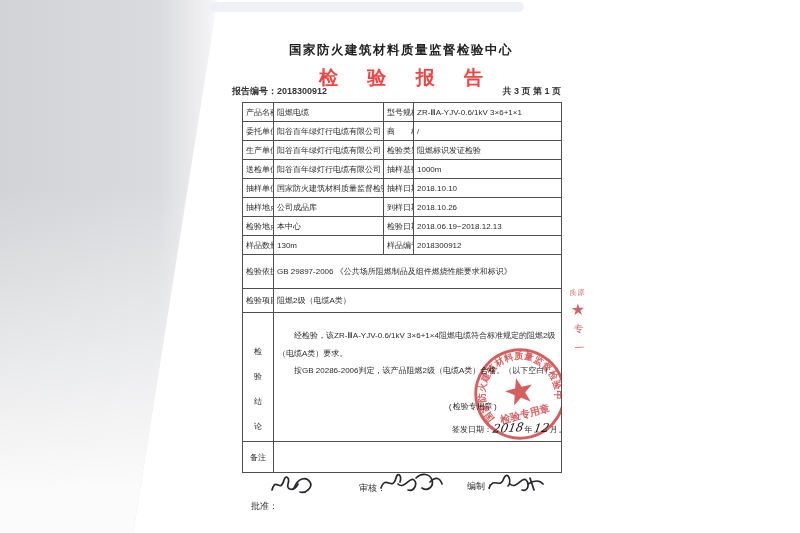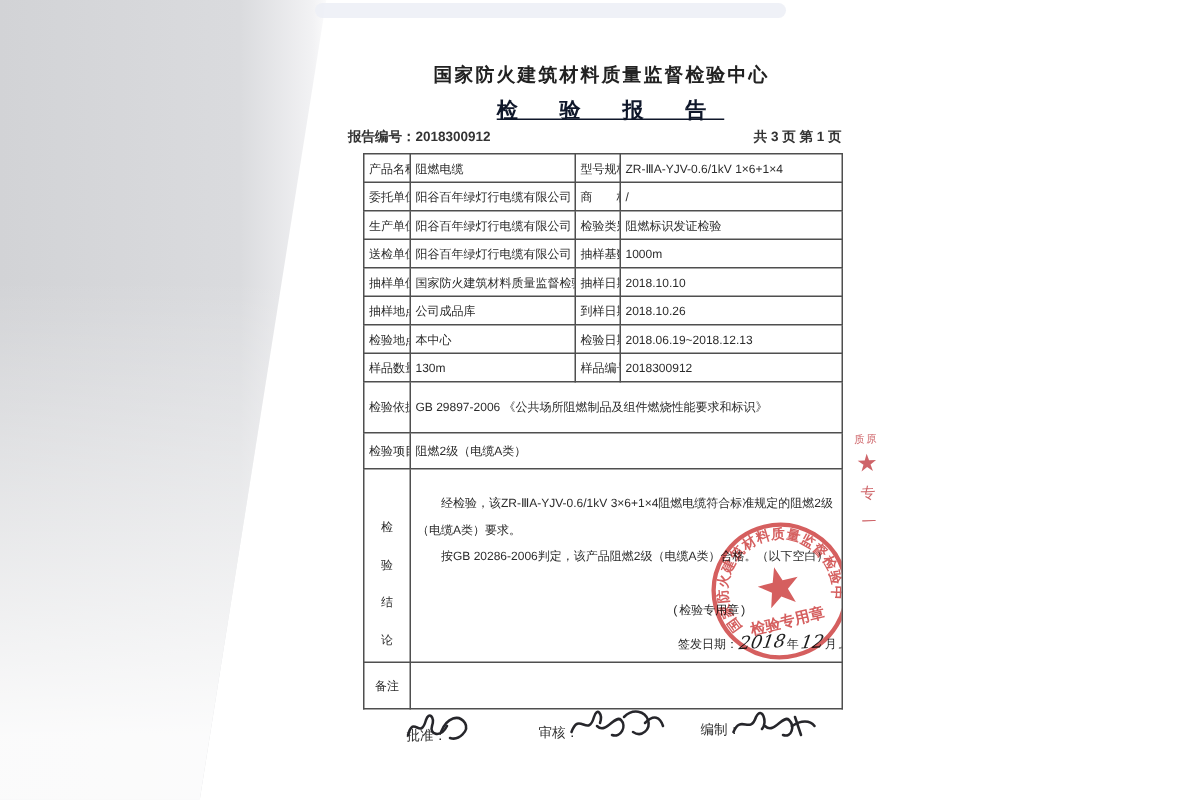--- a/index.html
+++ b/index.html
@@ -17,21 +17,21 @@
     clip-path:polygon(0 0, 98% 0, 60% 100%, 0 100%);
   }
   
   .scan-streak {
     position:absolute; left:210px; top:2px; width:314px; height:10px;
     background:#eceef6; border-radius:5px; opacity:.85;
   }
 
   .head { position:absolute; left:160px; top:42px; width:482px; text-align:center; }
   .head .org { font-size:12.5px; font-weight:bold; letter-spacing:1.5px; color:#222; }
-  .head .doc { margin-top:6px; font-size:14px; font-weight:bold; letter-spacing:12px; padding-left:12px; color:#0f172a;text-decoration:underline; }
+  .head .doc { margin-top:6px; font-size:19px; font-weight:bold; letter-spacing:12px; padding-left:12px; color:#ef4444; }
 
   .report-line {
     position:absolute; left:232px; top:85px; width:329px;
     display:flex; justify-content:space-between; font-size:9px; color:#333;font-weight:bold;
   }
 
   table.rep {
     position:absolute; left:242px; top:102px; width:319px;
     border-collapse:collapse; table-layout:fixed;
   }
@@ -97,21 +97,21 @@
       <col style="width:31px">
       <col style="width:110px">
       <col style="width:30px">
       <col style="width:148px">
     </colgroup>
   <tbody>
       <tr class="r-std">
     <td class="lab">产品名称</td>
     <td>阻燃电缆</td>
     <td class="lab">型号规格</td>
-    <td>ZR-ⅢA-YJV-0.6/1kV 1×6+1×4</td>
+    <td>ZR-ⅢA-YJV-0.6/1kV 3×6+1×1</td>
   </tr>
   <tr class="r-std">
     <td class="lab">委托单位</td>
     <td>阳谷百年绿灯行电缆有限公司</td>
     <td class="lab">商　　标</td>
     <td>/</td>
   </tr>
   <tr class="r-std">
     <td class="lab">生产单位</td>
     <td>阳谷百年绿灯行电缆有限公司</td>
@@ -191,21 +191,21 @@
 </tbody>
   </table>
 
 <div class="edge-stamp">
   <span class="es-top">质原</span>
   <span class="es-star">★</span>
   <span class="es-mid">专</span>
   <span class="es-bot">一</span>
 </div>
 
-<span class="footer-label" style="left:251px; top:484px;margin-left:20px;">批准：</span>
+<span class="footer-label" style="left:251px; top:500px;">批准：</span>
 <svg class="sig" style="left:268px; top:470px;" width="46" height="30" viewBox="0 0 46 30">
   <path d="M4 20 C8 6 12 24 16 10 C18 4 22 8 20 14 C18 20 26 22 30 14"></path>
   <path d="M26 18 C30 8 38 6 42 12 C45 17 38 24 32 22"></path>
 </svg>
 
 <span class="footer-label" style="left:359px; top:482px;">审核：</span>
 <svg class="sig" style="left:378px; top:466px;" width="66" height="32" viewBox="0 0 66 32">
   <path d="M3 22 C8 8 14 26 18 12 C20 5 24 10 22 16"></path>
   <path d="M20 18 C26 24 32 10 36 14 C40 18 36 26 30 24"></path>
   <path d="M38 12 C44 6 52 8 54 14 C56 20 50 26 44 22"></path>

